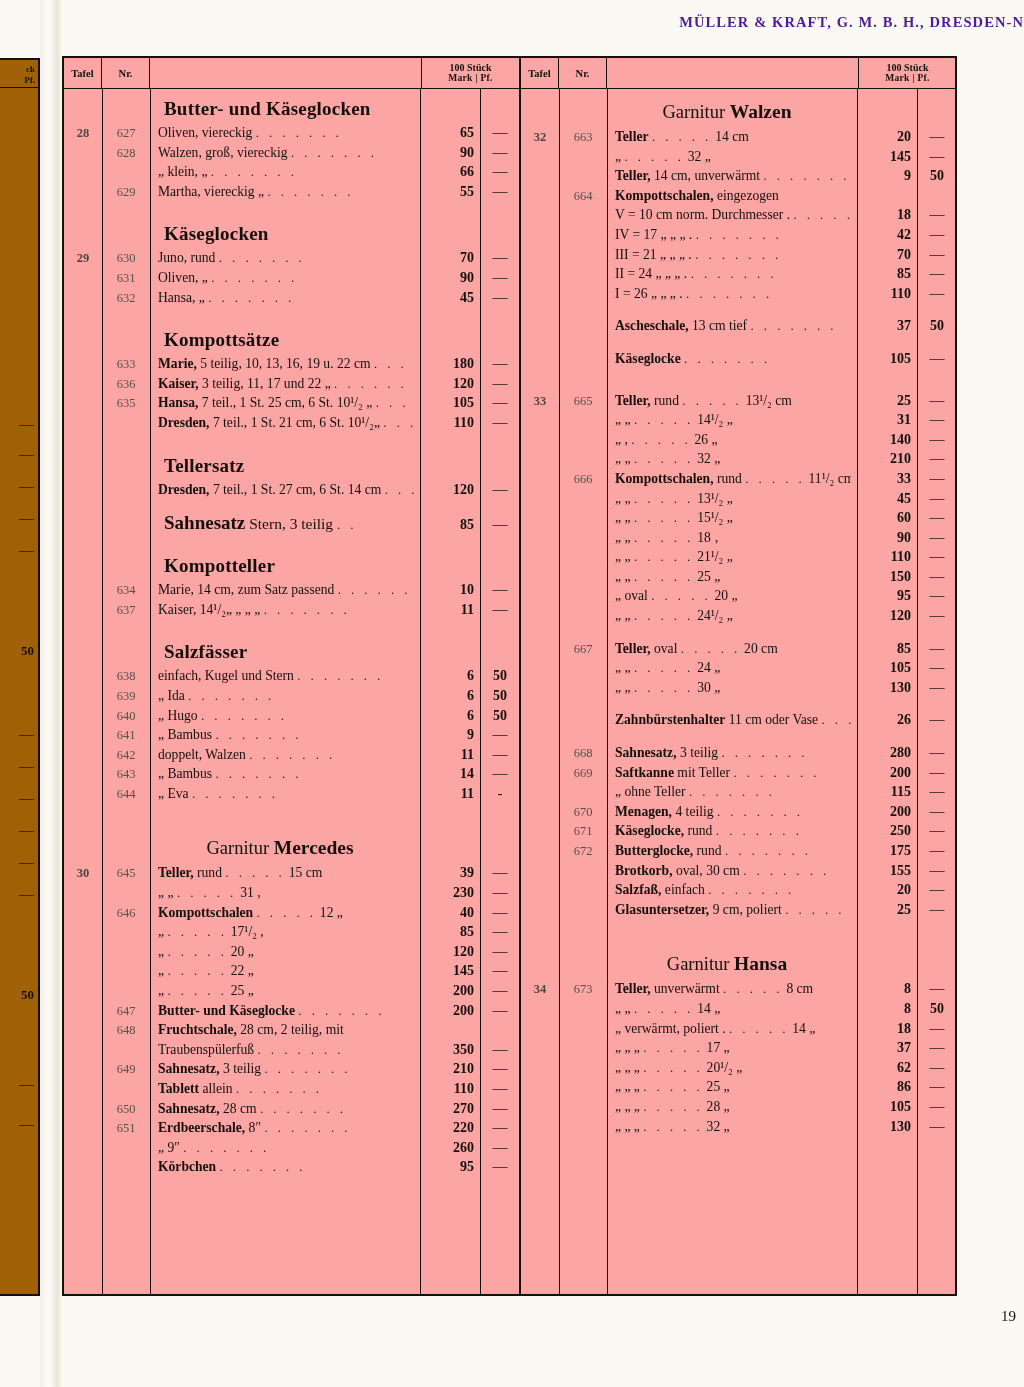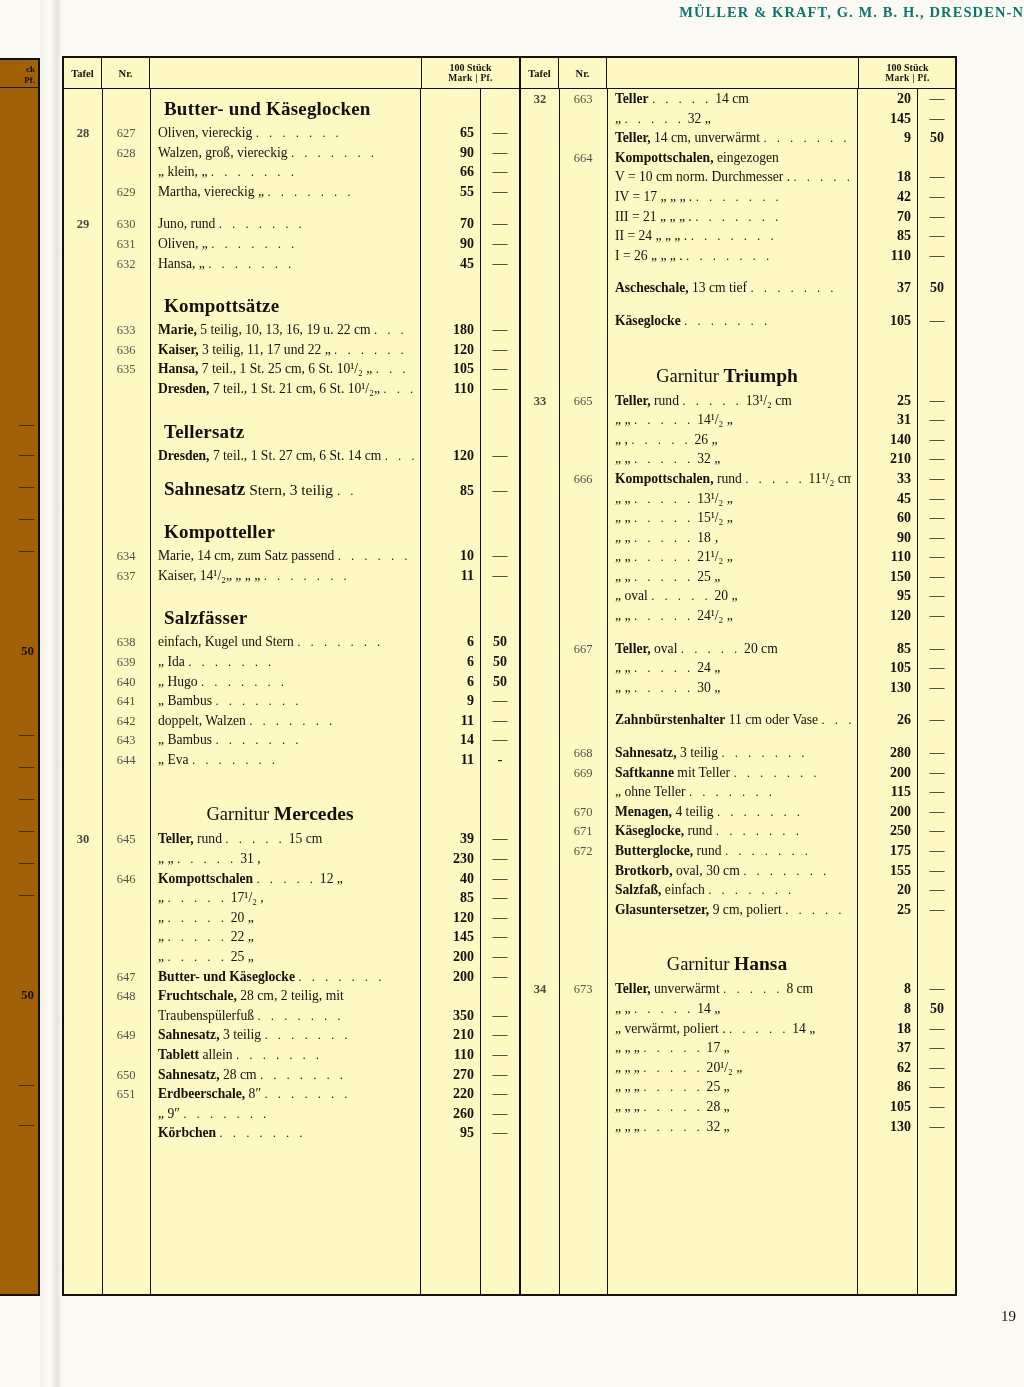--- a/index.html
+++ b/index.html
@@ -8,28 +8,28 @@
     width:1024px;height:1387px;
     background:#fbf9f4;
     font-family:"Liberation Serif", serif;
     color:#14110d;
     overflow:hidden;
     position:relative;
   }
   
   .firm-header{
     position:absolute;
-    top:4px; right:0px;
+    top:14px; right:0px;
     width:420px;
     text-align:right;
     font-family:"Liberation Serif", serif;
     font-weight:bold;
     font-size:14.5px;
     letter-spacing:1.1px;
-    color:#0f766e;
+    color:#4c1d95;
     white-space:nowrap;
     overflow:hidden;
   }
   
   .edge-strip{
     position:absolute;
     left:0px; top:58px;
     width:40px; height:1238px;
     border:2px solid #14110d;
     border-left:none;
@@ -61,21 +61,21 @@
     position:absolute;left:40px;top:0;width:22px;height:1387px;
     background:linear-gradient(to right,#f2efe6,#fdfcf8 45%,#e8e4d8 80%,#fbf9f4);
   }
   
   .sheet{
     position:absolute;
     left:62px; top:56px;
     width:895px; height:1240px;
     border:2.5px solid #14110d;
     box-sizing:border-box;
-    background:#fef9c3;
+    background:#fca5a5;
     display:flex;
   }
   .col-block{
     position:relative;
     display:flex;
     flex-direction:column;
   }
   .col-block.left{width:455px;border-right:2.5px solid #14110d;}
   .col-block.right{width:435px;}
 
@@ -252,20 +252,27 @@
             <div class="pf dash">—</div>
           </div>
           <div class="row">
             <div class="tafel"></div>
             <div class="nr">629</div>
             <div class="desc"><span>Martha, viereckig  „</span> <span class="dots">. . . . . . .</span></div>
             <div class="mark">55</div>
             <div class="pf dash">—</div>
           </div>
           <div class="row spacer"></div>
+          <div class="row section">
+            <div class="tafel"></div>
+            <div class="nr"></div>
+            <div class="desc">Käseglocken</div>
+            <div class="mark"></div>
+            <div class="pf"></div>
+          </div>
           <div class="row">
             <div class="tafel">29</div>
             <div class="nr">630</div>
             <div class="desc"><span>Juno,  rund</span> <span class="dots">. . . . . . .</span></div>
             <div class="mark">70</div>
             <div class="pf dash">—</div>
           </div>
           <div class="row">
             <div class="tafel"></div>
             <div class="nr">631</div>
@@ -555,20 +562,27 @@
           <span>Pf.</span>
         </span>
       </div>
     </div>
     <div class="body">
       <div class="vline vl-tafel"></div>
       <div class="vline vl-nr"></div>
       <div class="vline vl-price"></div>
       <div class="vline vl-pf"></div>
       <div class="rows" id="rows-right">
+          <div class="row garnitur">
+            <div class="tafel"></div>
+            <div class="nr"></div>
+            <div class="desc"><span class="g">Garnitur</span> <b>Walzen</b></div>
+            <div class="mark"></div>
+            <div class="pf"></div>
+          </div>
           <div class="row">
             <div class="tafel">32</div>
             <div class="nr">663</div>
             <div class="desc"><span><span class="bold">Teller</span></span> <span class="dots">. . . . .</span> <span>14</span> <span>cm</span></div>
             <div class="mark">20</div>
             <div class="pf dash">—</div>
           </div>
           <div class="row">
             <div class="tafel"></div>
             <div class="nr"></div>
@@ -635,27 +649,20 @@
           </div>
           <div class="row spacer"></div>
           <div class="row">
             <div class="tafel"></div>
             <div class="nr"></div>
             <div class="desc"><span><span class="bold">Käseglocke</span></span> <span class="dots">. . . . . . .</span></div>
             <div class="mark">105</div>
             <div class="pf dash">—</div>
           </div>
           <div class="row spacer big"></div>
-          <div class="row garnitur">
-            <div class="tafel"></div>
-            <div class="nr"></div>
-            <div class="desc"><span class="g">Garnitur</span> <b>Triumph</b></div>
-            <div class="mark"></div>
-            <div class="pf"></div>
-          </div>
           <div class="row">
             <div class="tafel">33</div>
             <div class="nr">665</div>
             <div class="desc"><span><span class="bold">Teller,</span> rund</span> <span class="dots">. . . . .</span> <span>13¹/₂</span> <span>cm</span></div>
             <div class="mark">25</div>
             <div class="pf dash">—</div>
           </div>
           <div class="row">
             <div class="tafel"></div>
             <div class="nr"></div>

